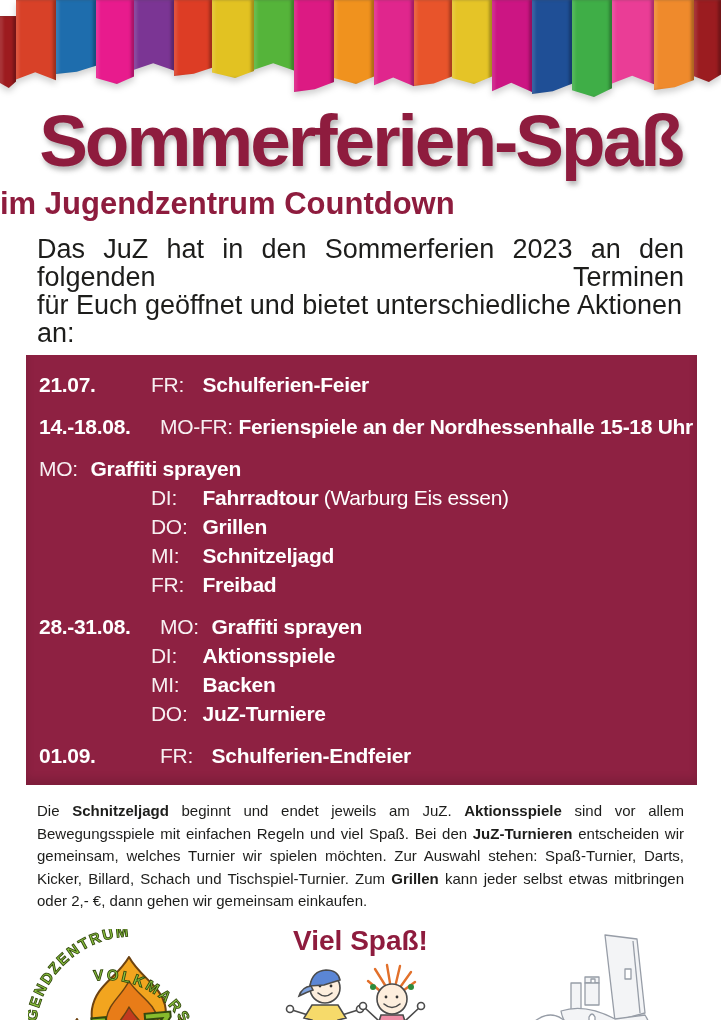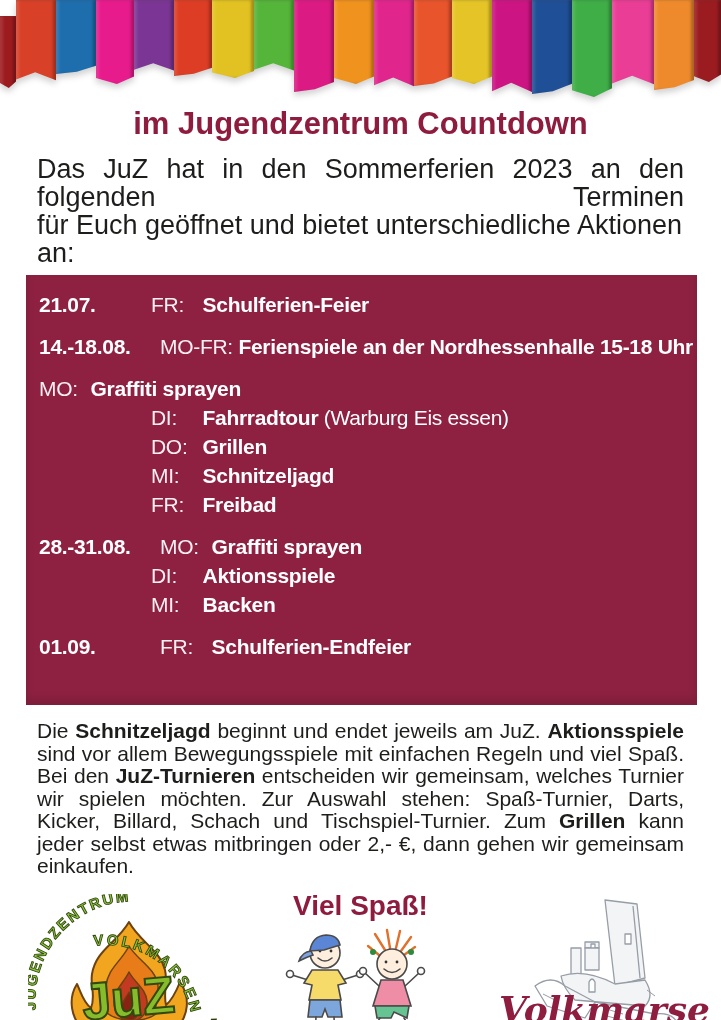--- a/index.html
+++ b/index.html
@@ -14,42 +14,42 @@
   .plank { flex:0 0 auto;
            box-shadow:inset -3px 0 3px rgba(0,0,0,.28), inset 3px 0 3px rgba(255,255,255,.12); }
   .plank.t1 { clip-path:polygon(0 0,100% 0,100% 91%,55% 100%,0 93%); }
   .plank.t2 { clip-path:polygon(0 0,100% 0,100% 98%,48% 88%,0 97%); }
   .plank.t3 { clip-path:polygon(0 0,100% 0,100% 89%,52% 97%,0 100%); }
 
   
   .title { margin-top:4px; text-align:center; font-size:73px; line-height:76px;
            font-weight:700; letter-spacing:-3px; white-space:nowrap;
            text-shadow:2px 4px 5px rgba(95,95,95,.45); }
-  .subtitle { margin-top:8px; text-align:center; font-size:31px; line-height:34px;
+  .subtitle { margin-top:8px; font-size:31px; line-height:34px;
               font-weight:700; }
 
   
   .intro { margin:14px 37px 0 37px; font-size:27px; line-height:28px; }
   .intro .l1 { display:block; text-align:justify; text-align-last:justify; }
   .intro .l2 { display:block; }
 
   
   .schedule { margin:8px 24px 0 26px; width:671px; height:430px;
               color:#fff; padding:15px 10px 13px 13px;
               box-shadow:inset 0 -6px 8px rgba(0,0,0,.12); }
   .srow { display:flex; line-height:29px; font-size:21px; white-space:nowrap; }
   .srow.gap { margin-top:13px;gap:9px; }
   .sdate { flex:0 0 112px; font-weight:700; letter-spacing:-0.3px; }
   .scontent { flex:1 1 auto; letter-spacing:-0.3px; }
   .sday { display:inline-block; min-width:46px; font-weight:400; color:rgba(255,255,255,.93); }
   .sact { font-weight:700; }
   .snote { font-weight:400; }
 
   
-  .outro { margin:15px 37px 12px 37px; font-size:21px; line-height:22.5px;
+  .outro { margin:15px 37px 12px 37px; font-size:15px; line-height:22.5px;
            text-align:justify; }
   .outro b { font-weight:700; }
 
   
   .footer { position:relative; height:158px; margin-top:4px; }
   .juz-logo { position:absolute; left:28px; top:4px; }
   .center-block { position:absolute; left:248px; top:0; width:225px; text-align:center; }
   .vielspass { font-size:28px; font-weight:700; }
   .kids { margin-top:2px; }
   .volk-logo { position:absolute; right:12px; top:0; }
@@ -76,20 +76,21 @@
         <div class="plank t1" style="background: rgb(229, 196, 39); width: 40px; height: 84px; margin-top: 0px;"></div>
         <div class="plank t2" style="background: rgb(204, 21, 131); width: 40px; height: 94px; margin-top: 0px;"></div>
         <div class="plank t3" style="background: rgb(31, 79, 150); width: 40px; height: 94px; margin-top: 0px;"></div>
         <div class="plank t1" style="background: rgb(63, 174, 71); width: 40px; height: 97px; margin-top: 0px;"></div>
         <div class="plank t2" style="background: rgb(234, 61, 150); width: 42px; height: 86px; margin-top: 0px;"></div>
         <div class="plank t3" style="background: rgb(239, 138, 44); width: 40px; height: 90px; margin-top: 0px;"></div>
         <div class="plank t1" style="background: rgb(155, 28, 32); width: 27px; height: 82px; margin-top: 0px;"></div>
       </div>
   </div>
 
+  <h1 class="title" style="color: rgb(142, 28, 62);">Sommerferien-Spaß</h1>
   <h2 class="subtitle" style="color: rgb(142, 28, 62);">im Jugendzentrum Countdown</h2>
 
   <p class="intro">
     <span class="l1">Das JuZ hat in den Sommerferien 2023 an den folgenden Terminen</span>
     <span class="l2">für Euch geöffnet und bietet unterschiedliche Aktionen an:</span>
   </p>
 
   <div class="schedule" id="schedule" style="background: rgb(142, 33, 66);">
       <div class="srow">
         <span class="sdate">21.07.</span>
@@ -125,20 +126,21 @@
       <div class="srow">
         <span class="sdate"></span>
         <span class="scontent"><span class="sday">DI:</span> <span class="sact">Aktionsspiele</span></span>
       </div>
       <div class="srow">
         <span class="sdate"></span>
         <span class="scontent"><span class="sday">MI:</span> <span class="sact">Backen</span></span>
       </div>
       <div class="srow">
         <span class="sdate"></span>
+        <span class="scontent"><span class="sday">DO:</span> <span class="sact">JuZ-Turniere</span></span>
       </div>
       <div class="srow gap">
         <span class="sdate">01.09.</span>
         <span class="scontent"><span class="sday">FR:</span> <span class="sact">Schulferien-Endfeier</span></span>
       </div>
     </div>
 
   <p class="outro" id="outro"><span>Die </span><b>Schnitzeljagd</b><span> beginnt und endet jeweils am JuZ. </span><b>Aktionsspiele</b><span> sind vor allem Bewegungsspiele mit einfachen Regeln und viel Spaß. Bei den </span><b>JuZ-Turnieren</b><span> entscheiden wir gemeinsam, welches Turnier wir spielen möchten. Zur Auswahl stehen: Spaß-Turnier, Darts, Kicker, Billard, Schach und Tischspiel-Turnier. Zum </span><b>Grillen</b><span> kann jeder selbst etwas mitbringen oder 2,- €, dann gehen wir gemeinsam einkaufen.</span></p>
 
   <div class="footer">

